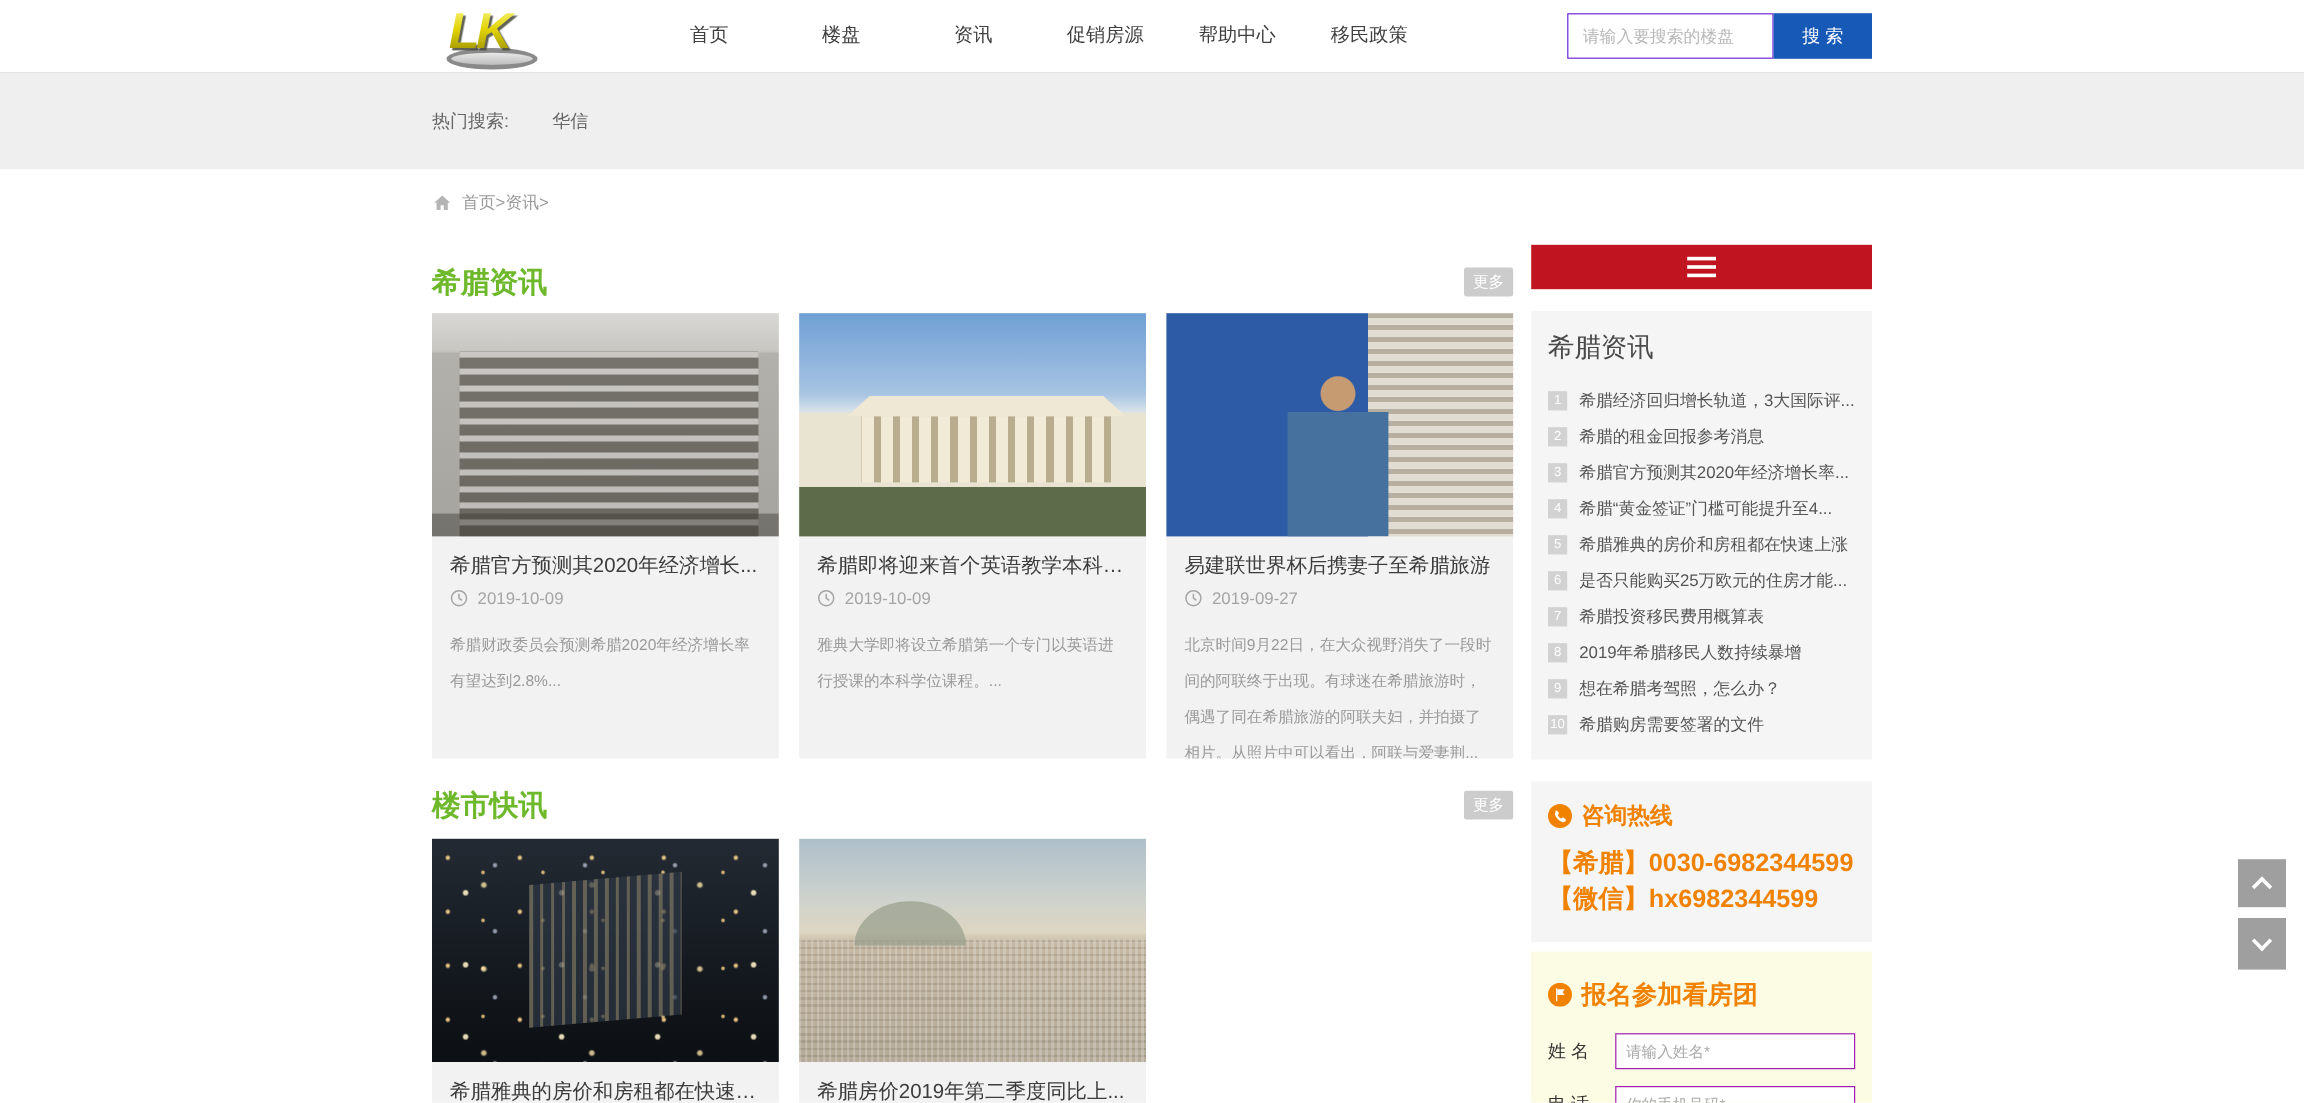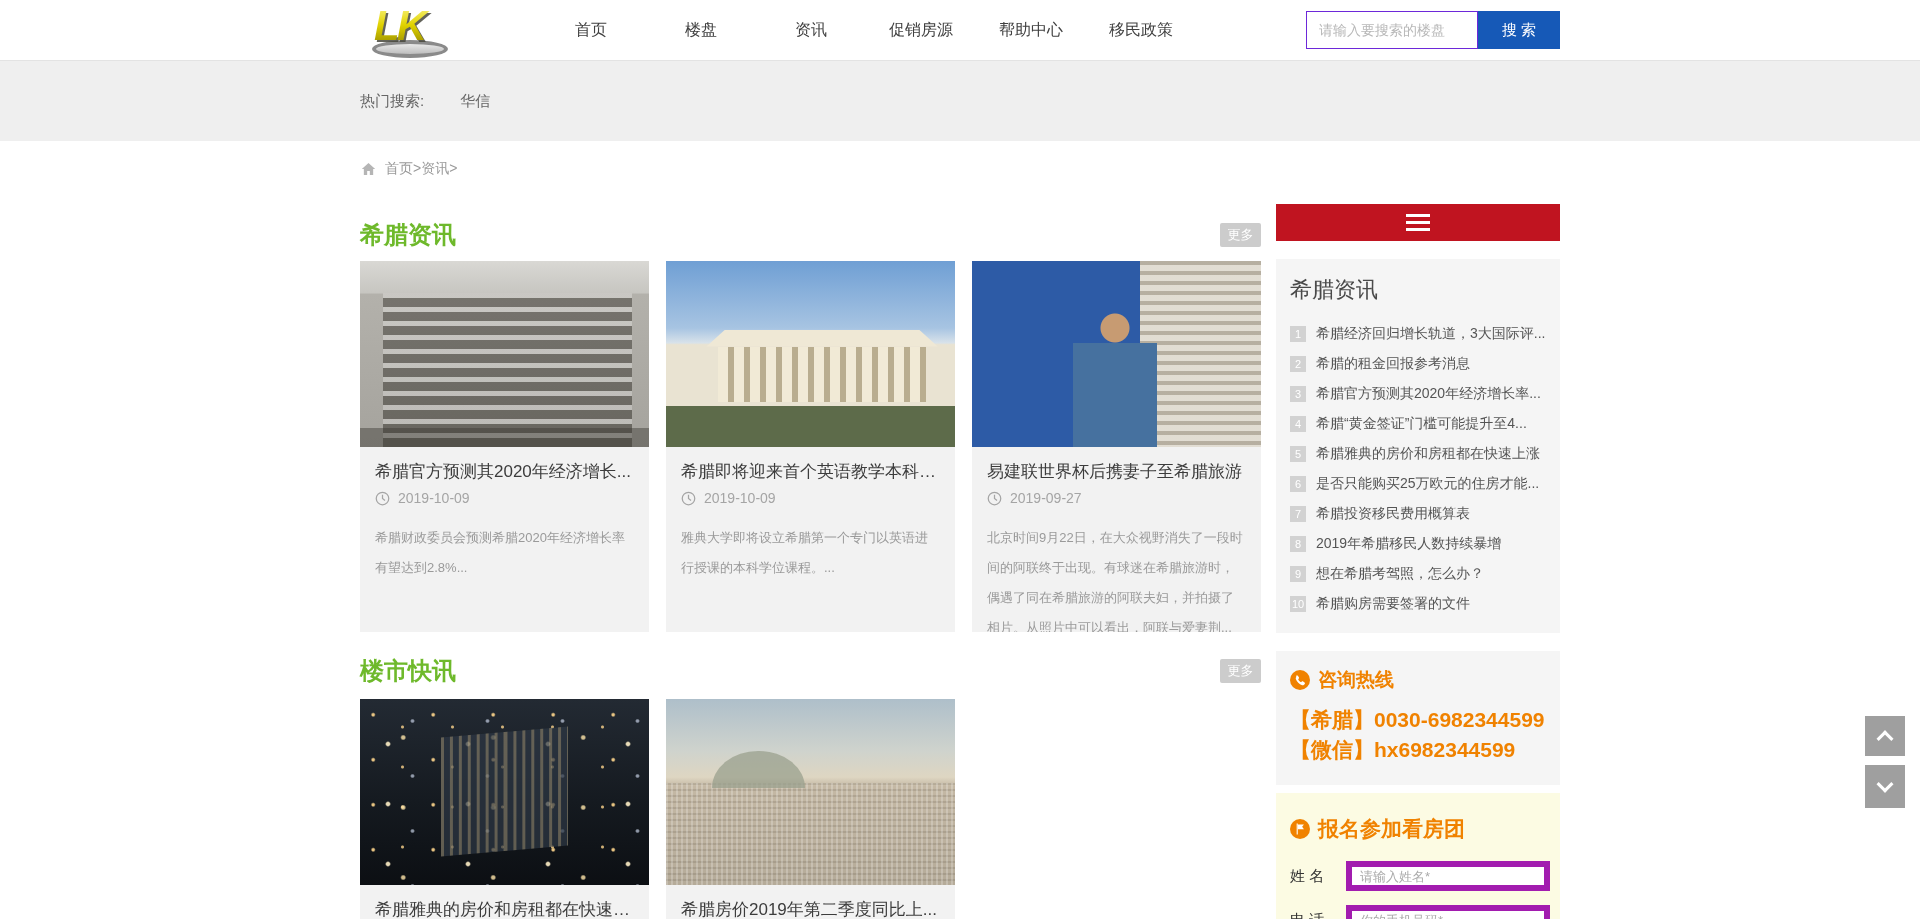--- a/index.html
+++ b/index.html
@@ -117,21 +117,21 @@
 
   .panel-head { display:flex; align-items:center; gap:8px; color:#f08200; font-weight:bold; }
   .hotline { margin-top:18px; padding-bottom:20px; }
   .hotline .panel-head { font-size:19px; }
   .phone { margin-top:12px; color:#f08200; font-size:21px; font-weight:bold; line-height:30px; word-break:break-word; }
 
   .signup { margin-top:8px; background:#fcfbe3; padding-top:22px; }
   .signup .panel-head { font-size:21px; margin-bottom:18px; }
   .form-row { display:flex; align-items:center; margin-bottom:14px; }
   .form-row label { width:56px; flex:none; font-size:15px; color:#333; }
-  .form-row input { flex:1; height:30px; border:6px solid #a21caf; background:#fff; padding:0 8px;
+  .form-row input { flex:1; height:30px; border:1px solid #a21caf; background:#fff; padding:0 8px;
     font-size:13px; color:#333; outline:none; }
   .form-row input::placeholder { color:#aaa; }
 
   
   .float-btn { position:absolute; right:15px; width:40px; height:40px; background:#9f9f9f;
     display:flex; align-items:center; justify-content:center; cursor:pointer; }
   .float-up { top:716px; } .float-down { top:765px; height:43px; }
   .chev { width:12px; height:12px; border-top:3px solid #fff; border-left:3px solid #fff; }
   .chev.up { transform:rotate(45deg) translate(2px,2px); }
   .chev.down { transform:rotate(225deg) translate(2px,2px); }

